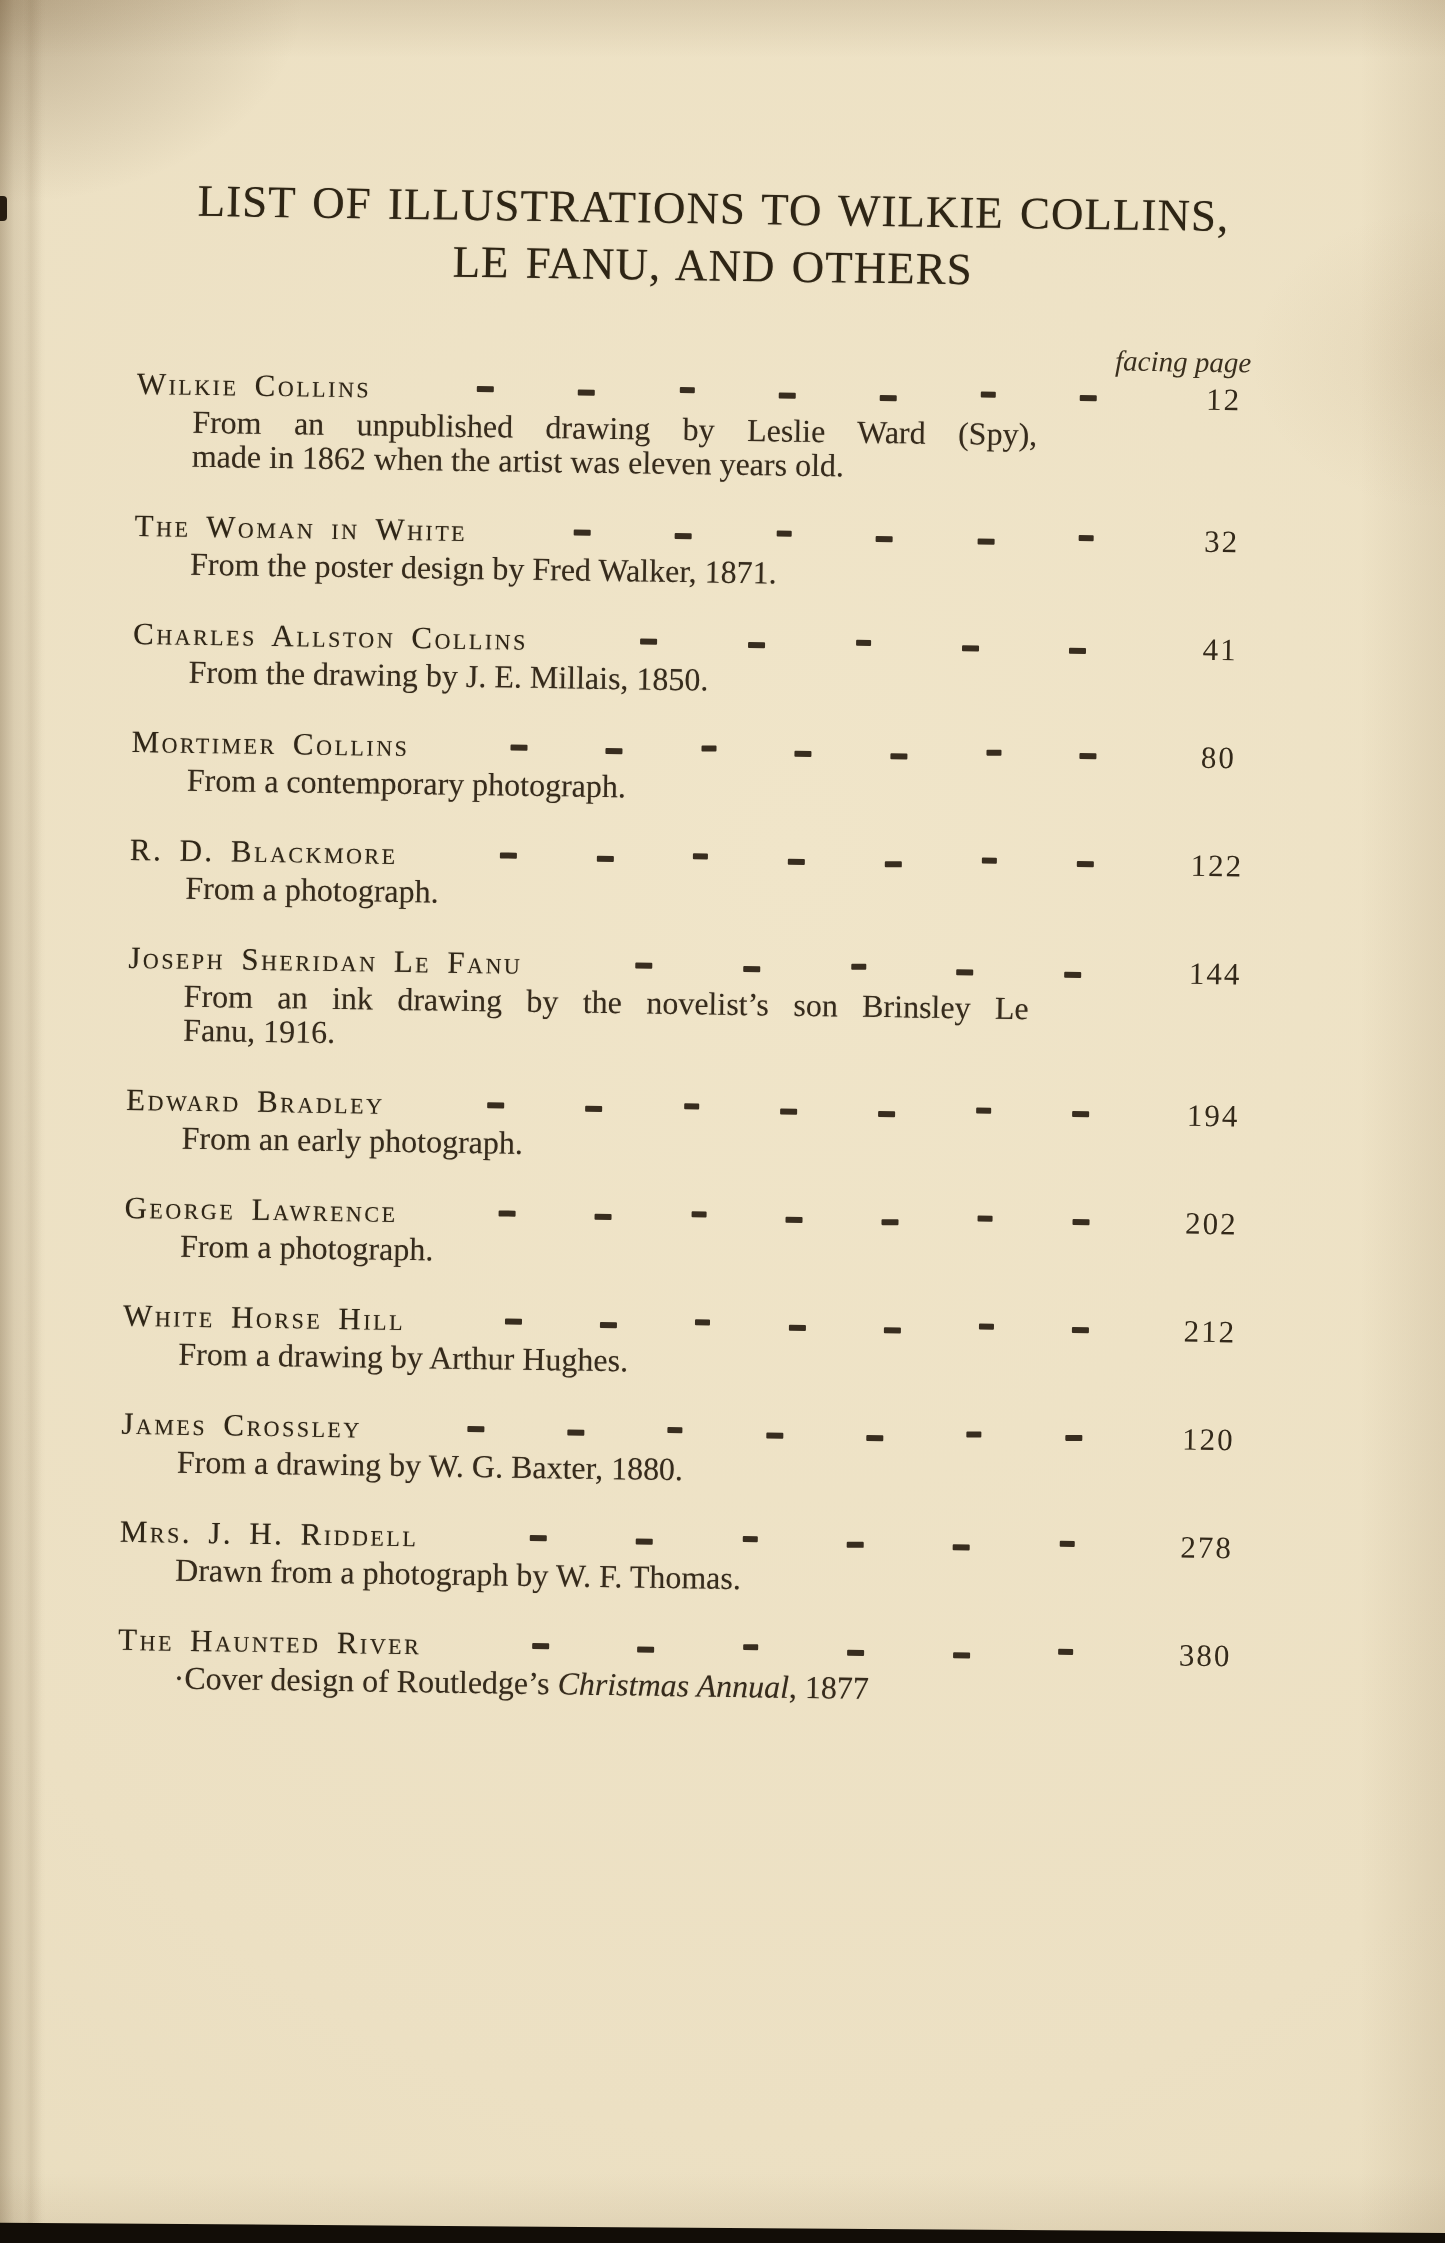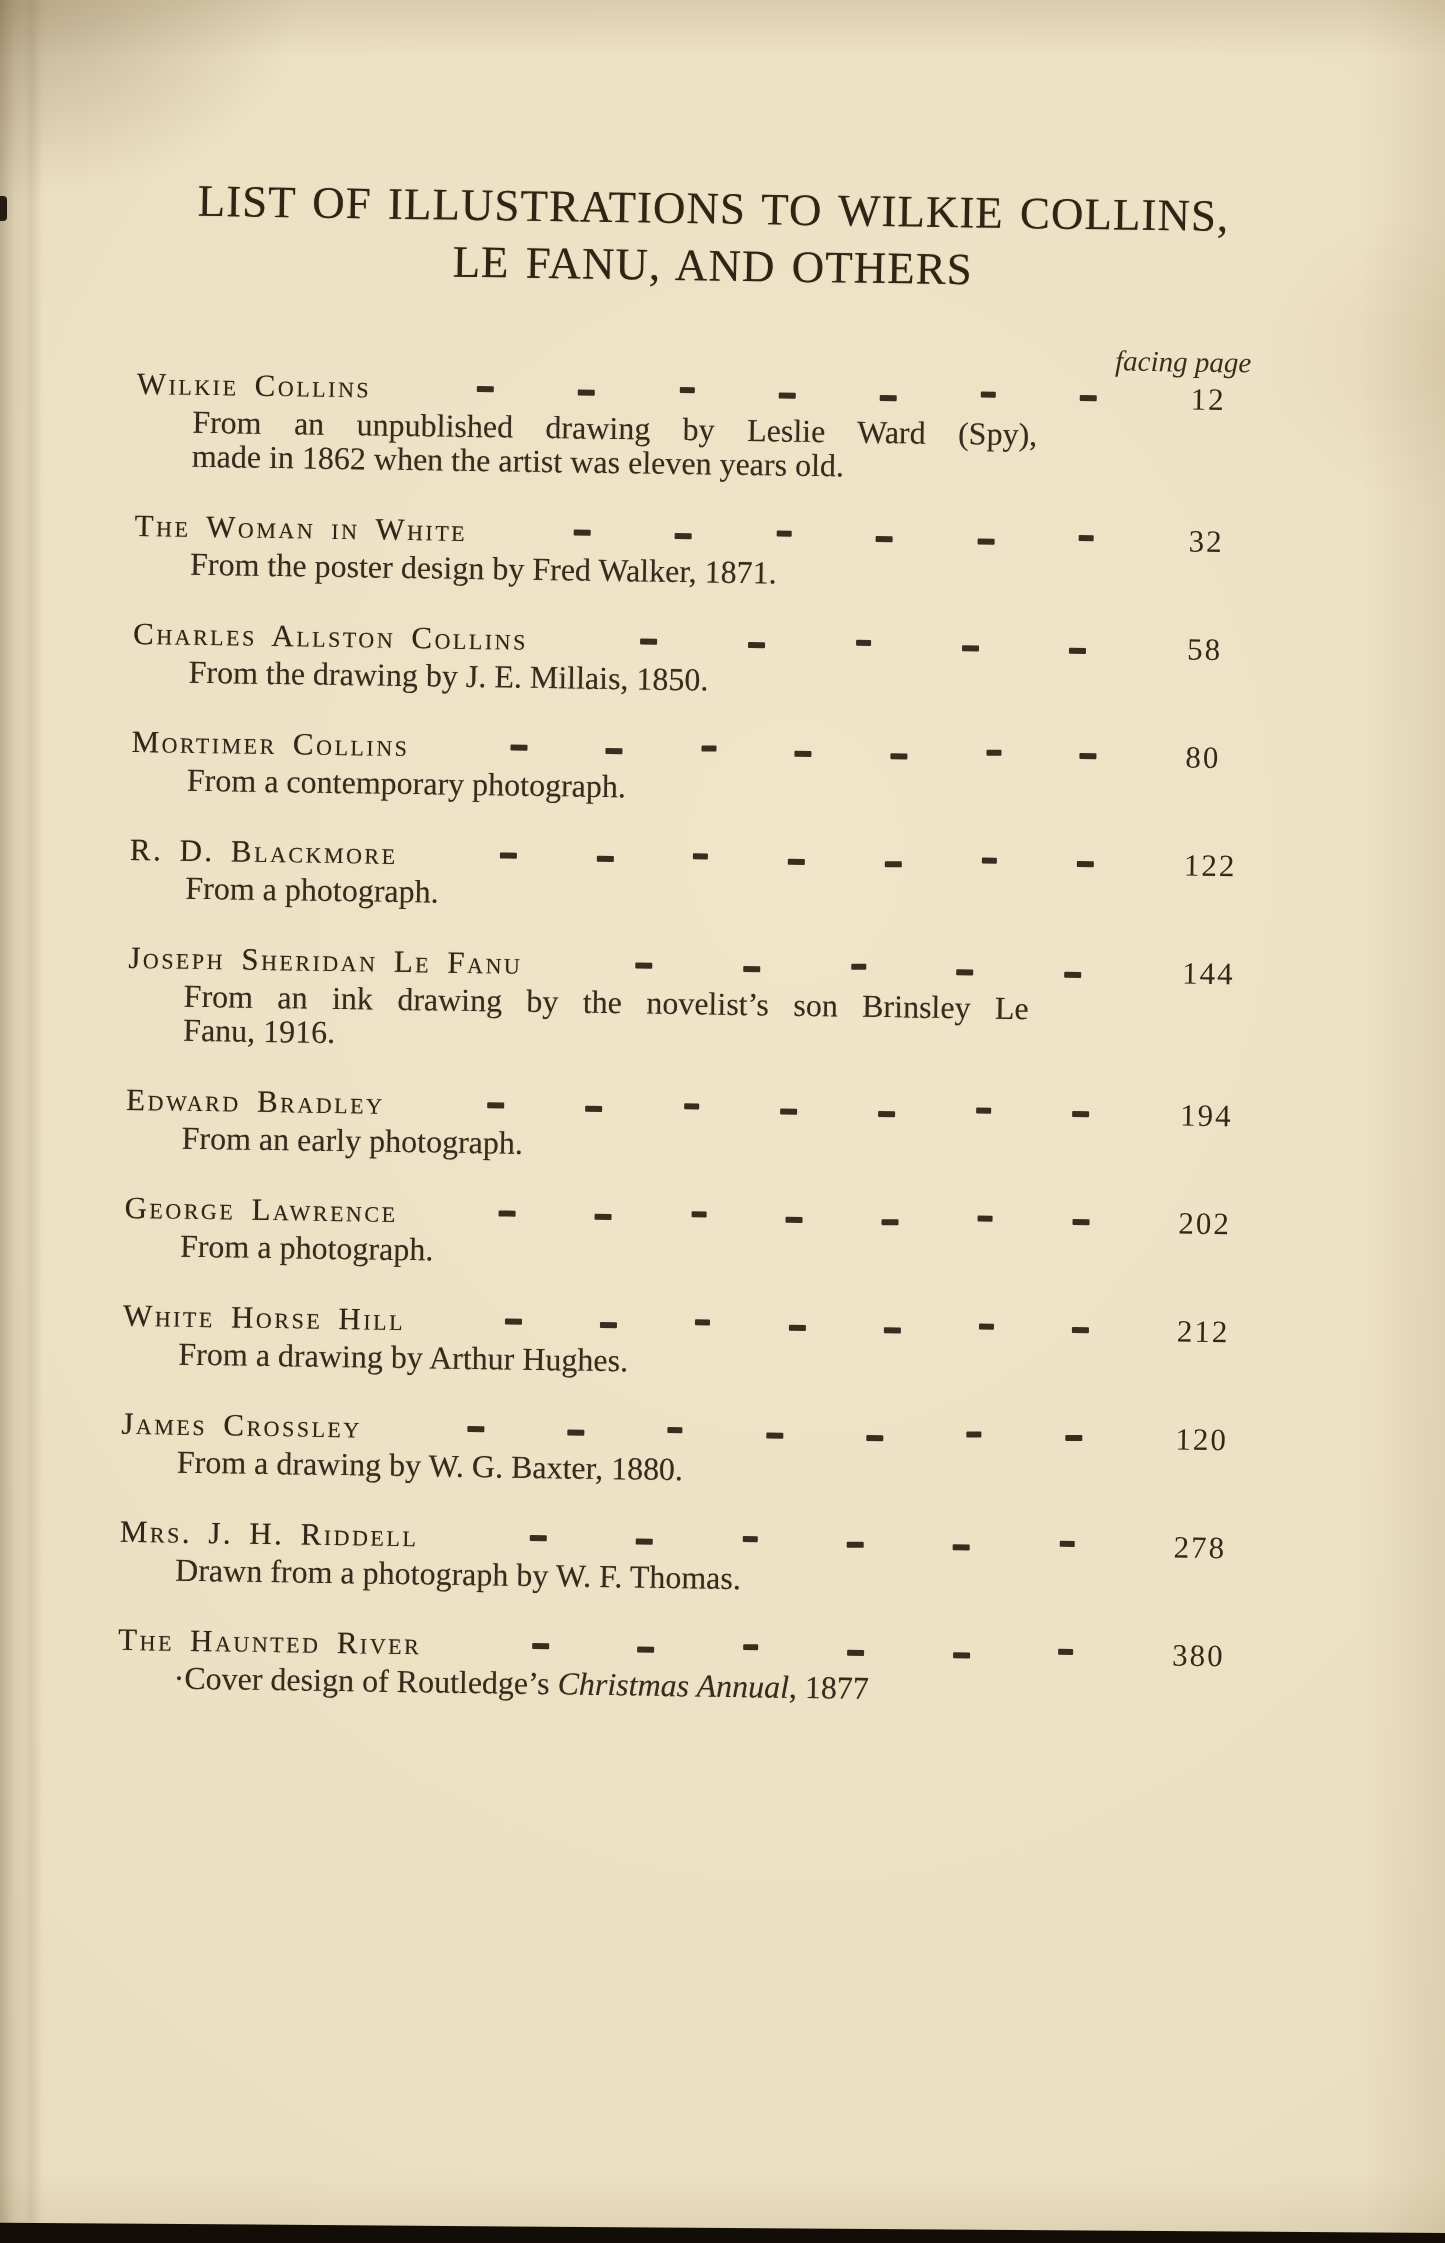--- a/index.html
+++ b/index.html
@@ -76,21 +76,21 @@
   .dashes {
     flex: 1; align-self: center;
     display: flex; justify-content: space-evenly; align-items: center;
     padding: 0 10px 0 22px;
   }
   .dash { width: 17px; height: 6px; background: #382d1f; border-radius: 1px; }
   .dash:nth-child(2n)   { transform: translateY(2px);  }
   .dash:nth-child(3n)   { transform: translateY(-2px); width: 15px; }
   .dash:nth-child(5n)   { transform: translateY(3px);  }
   .pnum {
-    min-width: 66px; text-align: left;
+    min-width: 66px; text-align: center;
     font-size: 31px; letter-spacing: 2px;
     color: #33291a;
   }
   .desc {
     margin: 2px 0 0 56px; width: 845px;
     font-size: 32px; line-height: 34px;
     color: #362b1c;
     text-shadow: 0 0 1px rgba(54,43,28,.35);
   }
   .desc-line:not(:last-child) { text-align: justify; text-align-last: justify; }
@@ -151,21 +151,21 @@
   <div class="entry">
     <div class="row">
       <span class="etitle">Charles Allston Collins</span>
       <span class="dashes">
               <span class="dash"></span>
               <span class="dash"></span>
               <span class="dash"></span>
               <span class="dash"></span>
               <span class="dash"></span>
             </span>
-      <span class="pnum">58</span>
+      <span class="pnum">41</span>
     </div>
     <div class="desc">
             <div class="desc-line"><span>From the drawing by J. E. Millais, 1850.</span></div>
           </div>
   </div>
 
   <div class="entry">
     <div class="row">
       <span class="etitle">Mortimer Collins</span>
       <span class="dashes">

